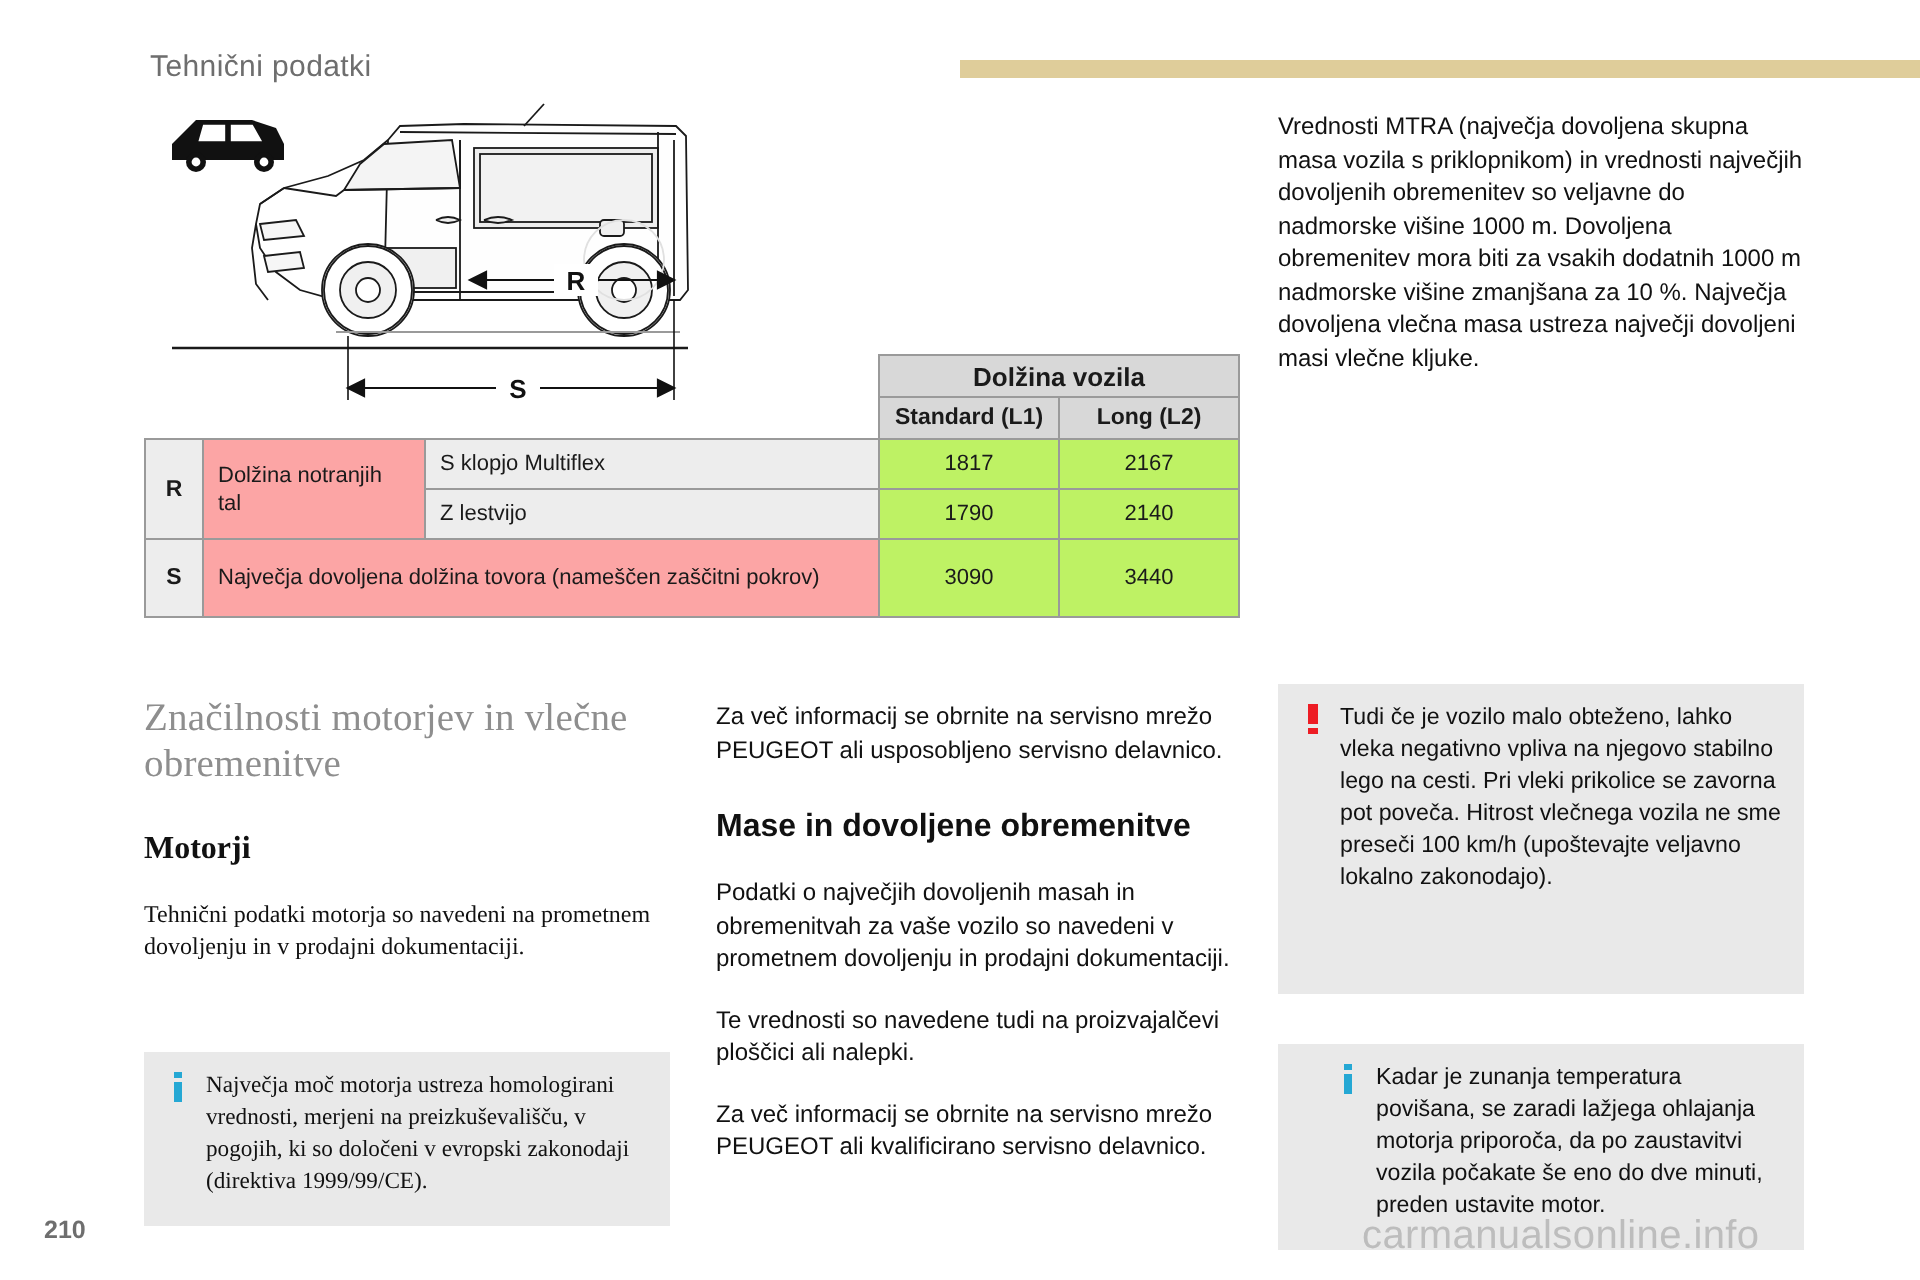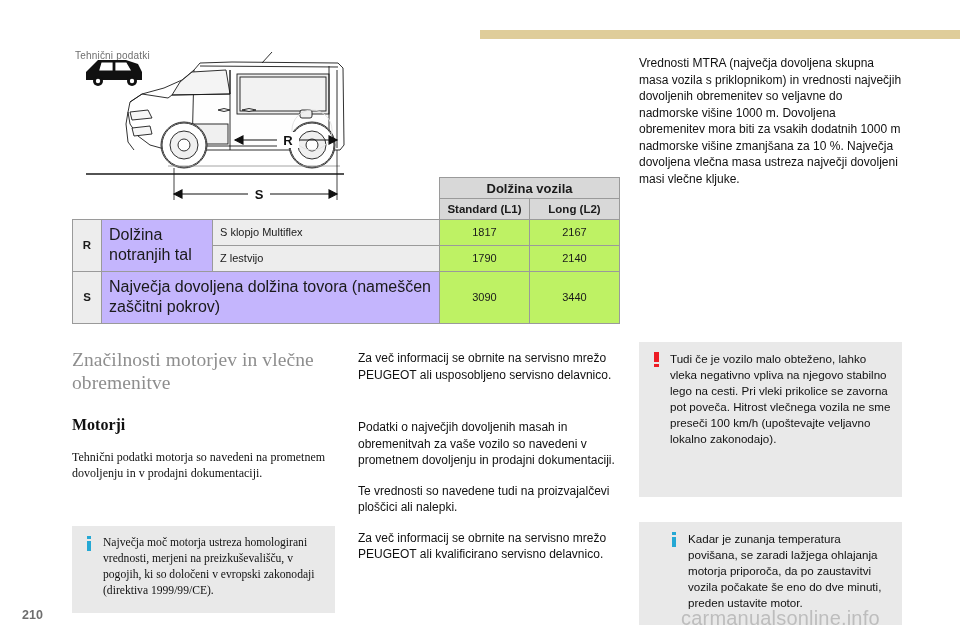--- a/index.html
+++ b/index.html
@@ -9,21 +9,21 @@
     font-family:"Liberation Sans", sans-serif;
     color:#1a1a1a;
     position:relative;
     overflow:hidden;
   }
   .page{position:absolute;left:0;top:0;width:960px;height:640px;}
 
   
   .hdr-title{
     position:absolute;left:75px;top:25px;
-    font-size:10px;color:#6e6e6e;letter-spacing:.2px;margin-top:25px;
+    font-size:15px;color:#6e6e6e;letter-spacing:.2px;
   }
   .hdr-bar{
     position:absolute;left:480px;top:30px;width:480px;height:9px;
     background:#dfcd9a;
   }
 
   
   .illus{position:absolute;left:72px;top:50px;width:300px;height:160px;}
   .illus svg{display:block;}
 
@@ -38,21 +38,21 @@
   }
   .th-sub{
     background:#d8d8d8;text-align:center;font-weight:bold;font-size:11.5px;
     height:20px;
   }
   .blank{border:none !important;background:transparent;}
   .c-rs{
     width:28px;text-align:center;font-weight:bold;font-size:11.5px;
     background:#ededed;
   }
-  .c-desc{width:110px;background:#c4b5fd;font-size:16px;}
+  .c-desc{width:110px;background:#fca5a5;font-size:11px;}
   .c-variant{width:226px;background:#ededed;font-size:11px;}
   .c-num{width:89px;text-align:center;background:#bef264;font-size:11px;}
   .row-h{height:25px;}
   .row-tall{height:39px;}
 
   
   .col{position:absolute;width:263px;}
   .col-1{left:72px;font-family:Liberation Serif, serif;}
   .col-2{left:358px;}
   .col-3{left:639px;}
@@ -257,20 +257,21 @@
       <div class="ico">
           <span class="ico-info"></span>
         </div>
       <div class="txt">Največja moč motorja ustreza homologirani vrednosti, merjeni na preizkuševališču, v pogojih, ki so določeni v evropski zakonodaji (direktiva 1999/99/CE).</div>
     </div>
   </div>
 
   <div class="col col-2" style="top:350px;">
     <p class="body">Za več informacij se obrnite na servisno mrežo PEUGEOT ali usposobljeno servisno delavnico.</p>
     <div class="sp-22"></div>
+    <h3 class="sub">Mase in dovoljene obremenitve</h3>
     <div class="sp-14"></div>
     <p class="body">Podatki o največjih dovoljenih masah in obremenitvah za vaše vozilo so navedeni v prometnem dovoljenju in prodajni dokumentaciji.</p>
     <div class="sp-14"></div>
     <p class="body">Te vrednosti so navedene tudi na proizvajalčevi ploščici ali nalepki.</p>
     <div class="sp-14"></div>
     <p class="body">Za več informacij se obrnite na servisno mrežo PEUGEOT ali kvalificirano servisno delavnico.</p>
   </div>
 
   <div class="col col-3" style="top:55px;">
     <p class="body">Vrednosti MTRA (največja dovoljena skupna masa vozila s priklopnikom) in vrednosti največjih dovoljenih obremenitev so veljavne do nadmorske višine 1000 m. Dovoljena obremenitev mora biti za vsakih dodatnih 1000 m nadmorske višine zmanjšana za 10 %. Največja dovoljena vlečna masa ustreza največji dovoljeni masi vlečne kljuke.</p>

